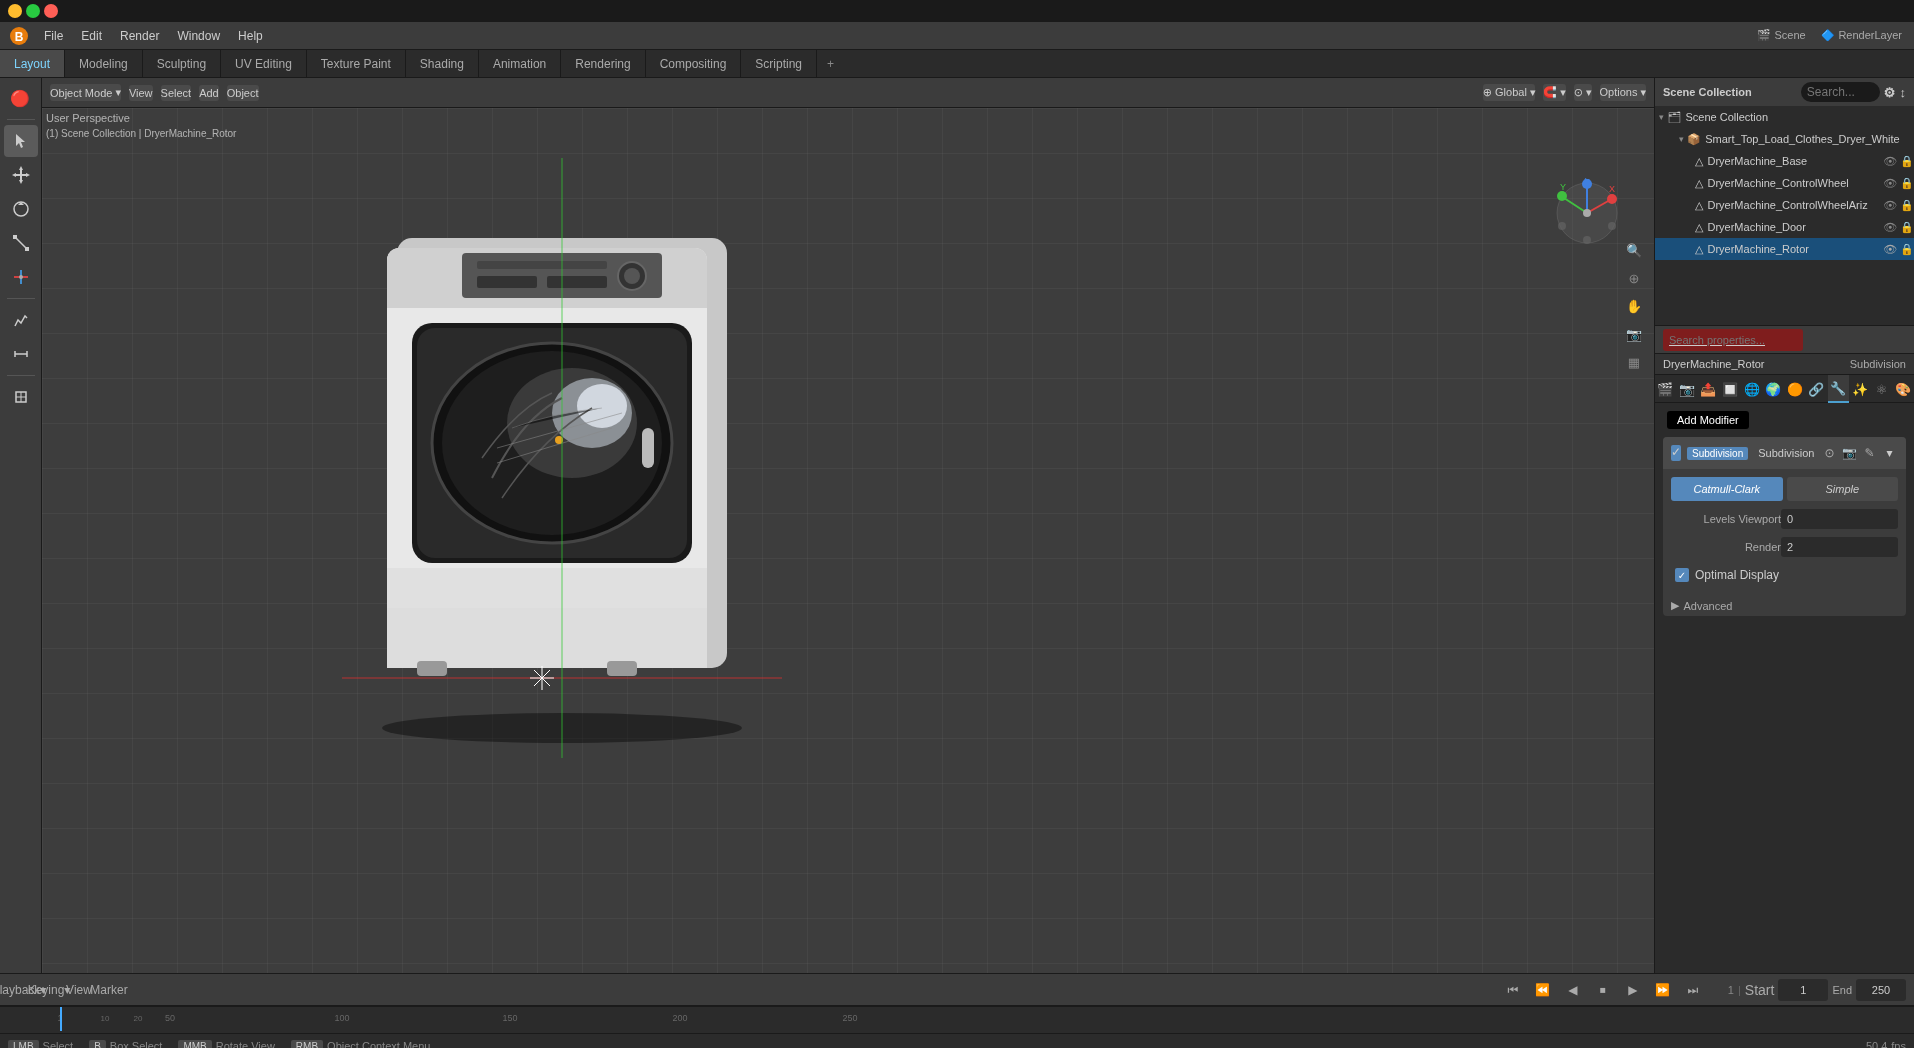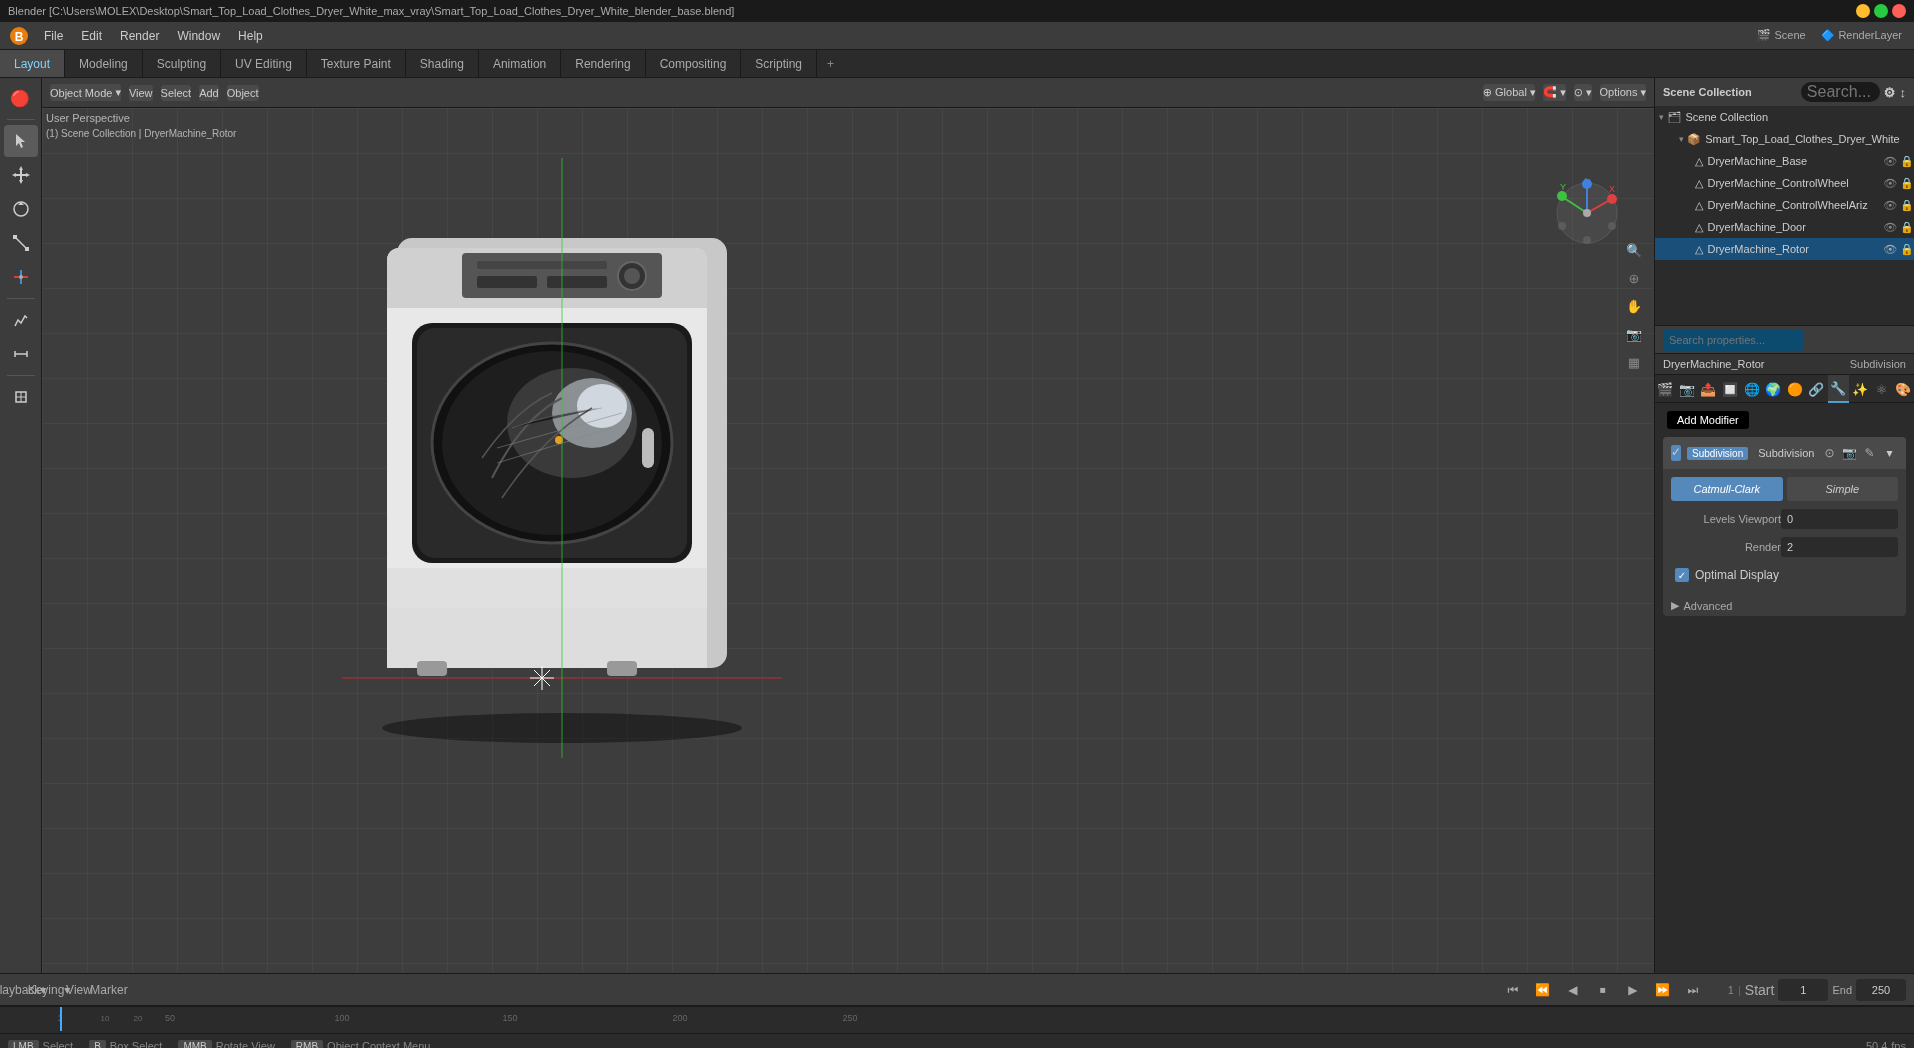--- a/index.html
+++ b/index.html
@@ -430,39 +430,40 @@
       align-items: center;
       justify-content: center;
       cursor: pointer;
       color: #aaa;
       font-size: 12px;
       border-radius: 3px;
     }
 
     
     #prop-search {
-      background: #0c4a6e;
+      background: #7f1d1d;
       border: none;
       border-radius: 3px;
       height: 22px;
       width: 140px;
       padding: 0 6px;
       font-size: 11px;
       color: #ccc;
+      text-decoration: underline;
     }
 
     
     #outliner-search {
       background: #1a1a1a;
       border: none;
       border-radius: 10px;
       height: 20px;
       width: 79px;
       padding: 0 6px;
-      font-size: 16px;
+      font-size: 12px;
       color: #ccc;
     }
 
     
     .vp-nav-icon {
       width: 24px;
       height: 24px;
       display: flex;
       align-items: center;
       justify-content: center;
@@ -525,21 +526,20 @@
       width: 50px;
       color: #ccc;
       font-size: 11px;
       text-align: center;
     }
   </style>
 </head>
 <body>
 
 <div id="title-bar">
-  <div id="title-text">Blender [C:\Users\MOLEX\Desktop\Smart_Top_Load_Clothes_Dryer_White_max_vray\Smart_Top_Load_Clothes_Dryer_White_blender_base.blend]</div>
   <div id="window-controls">
     <span class="win-btn win-minimize"></span>
     <span class="win-btn win-maximize"></span>
     <span class="win-btn win-close"></span>
   </div>
 </div>
 
 <div id="menu-bar">
   <div style="width:30px;height:22px;display:flex;align-items:center;justify-content:center;">
     <svg width="20" height="20" viewBox="0 0 20 20">

